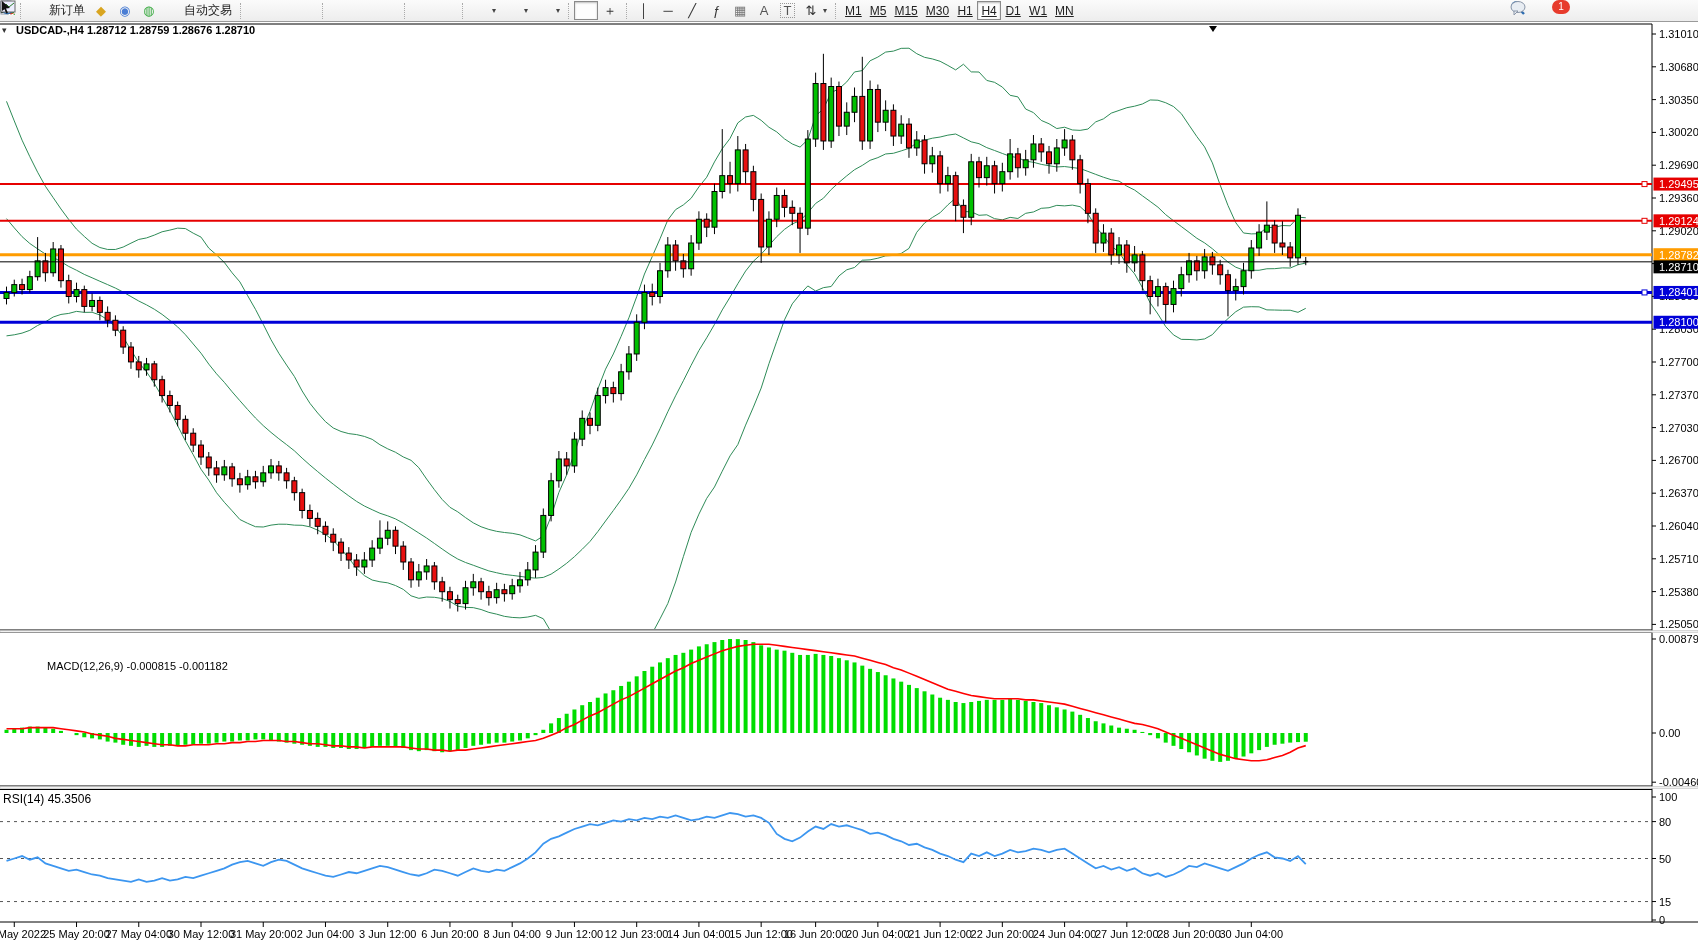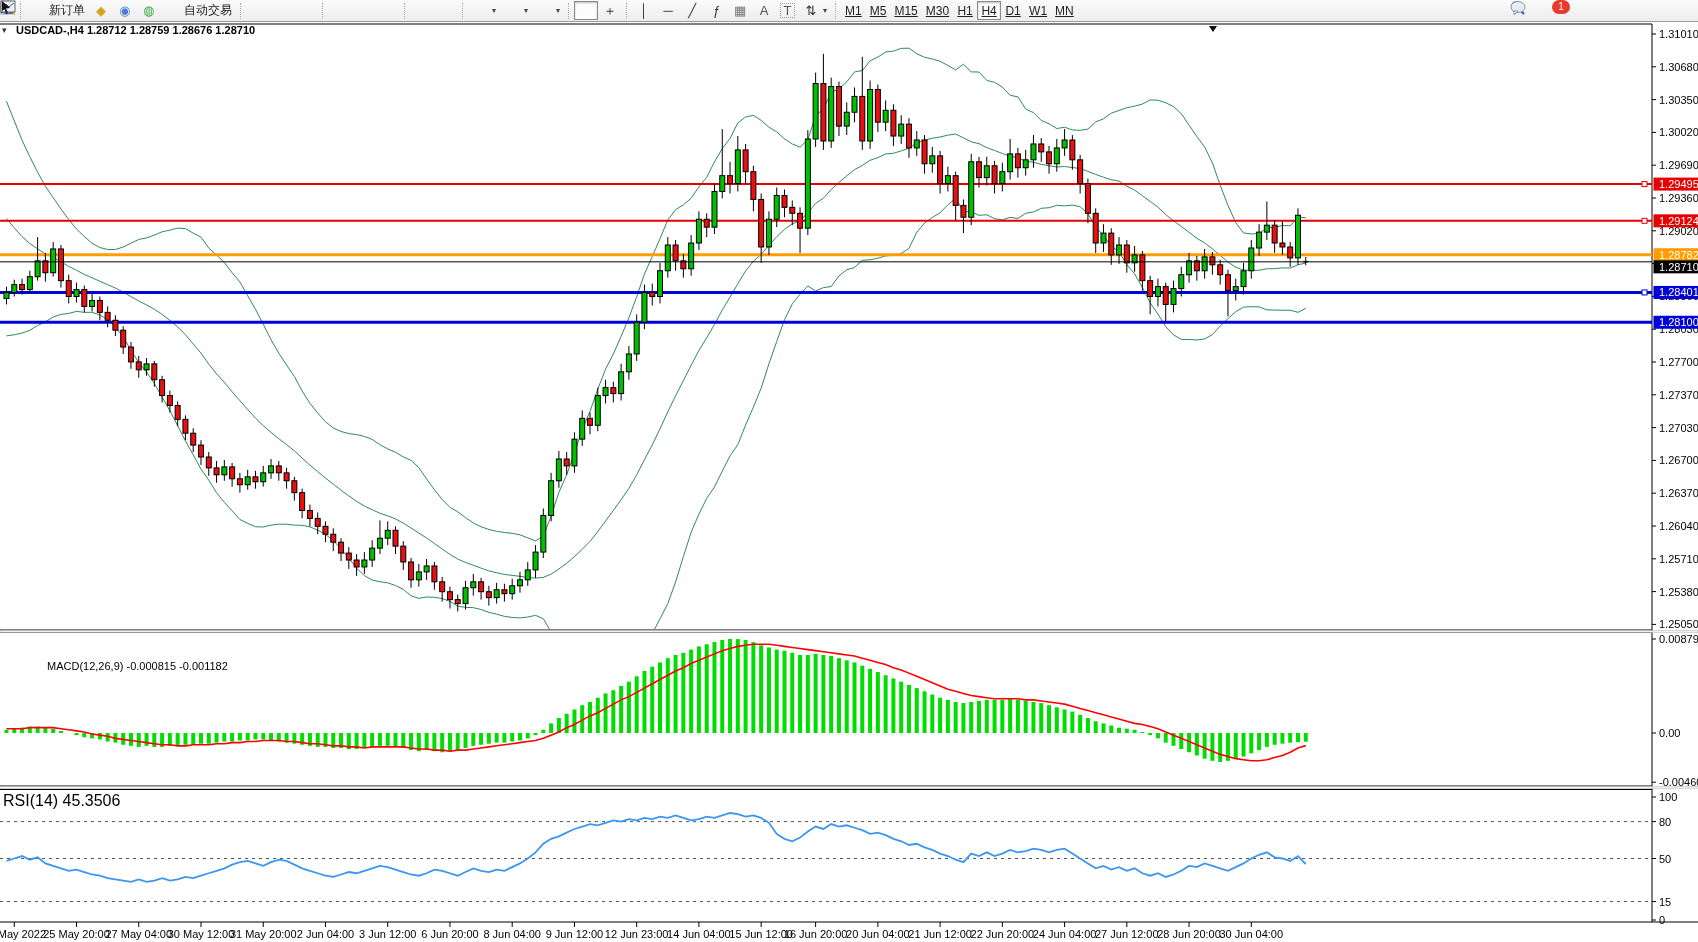--- a/index.html
+++ b/index.html
@@ -16,21 +16,21 @@
   .caret{font-size:8px;color:#444;margin-left:1px;}
   .tf-btn{min-width:24px;justify-content:center;text-decoration:underline;}
   .right-icons{position:absolute;left:1510px;top:0;height:21px;display:flex;align-items:center;gap:8px;}
   .badge{position:absolute;left:1552px;top:0px;min-width:14px;height:14px;border-radius:8px;background:#e73b2c;
     color:#fff;font-size:10px;line-height:14px;text-align:center;padding:0 2px;z-index:60;}
   
   .ov{position:absolute;z-index:20;color:#000;white-space:nowrap;}
   #chart-title{left:16px;top:24px;font-size:11px;font-weight:bold;}
   #symbol-caret{left:2px;top:25px;font-size:9px;color:#333;}
   #macd-label{left:3px;top:660px;font-size:11px;margin-left:44px;}
-  #rsi-label{left:3px;top:792px;font-size:16px;}
+  #rsi-label{left:3px;top:792px;font-size:12px;}
   svg{position:absolute;left:0;top:0;z-index:5;}
   .axis-text{font-family:"Liberation Sans",sans-serif;font-size:11px;fill:#000;}
   .badge-text{font-family:"Liberation Sans",sans-serif;font-size:11px;fill:#fff;}
 </style>
 </head>
 <body>
 
 <div class="toolbar">
   <span class="ic">
       <svg width="12" height="14">

